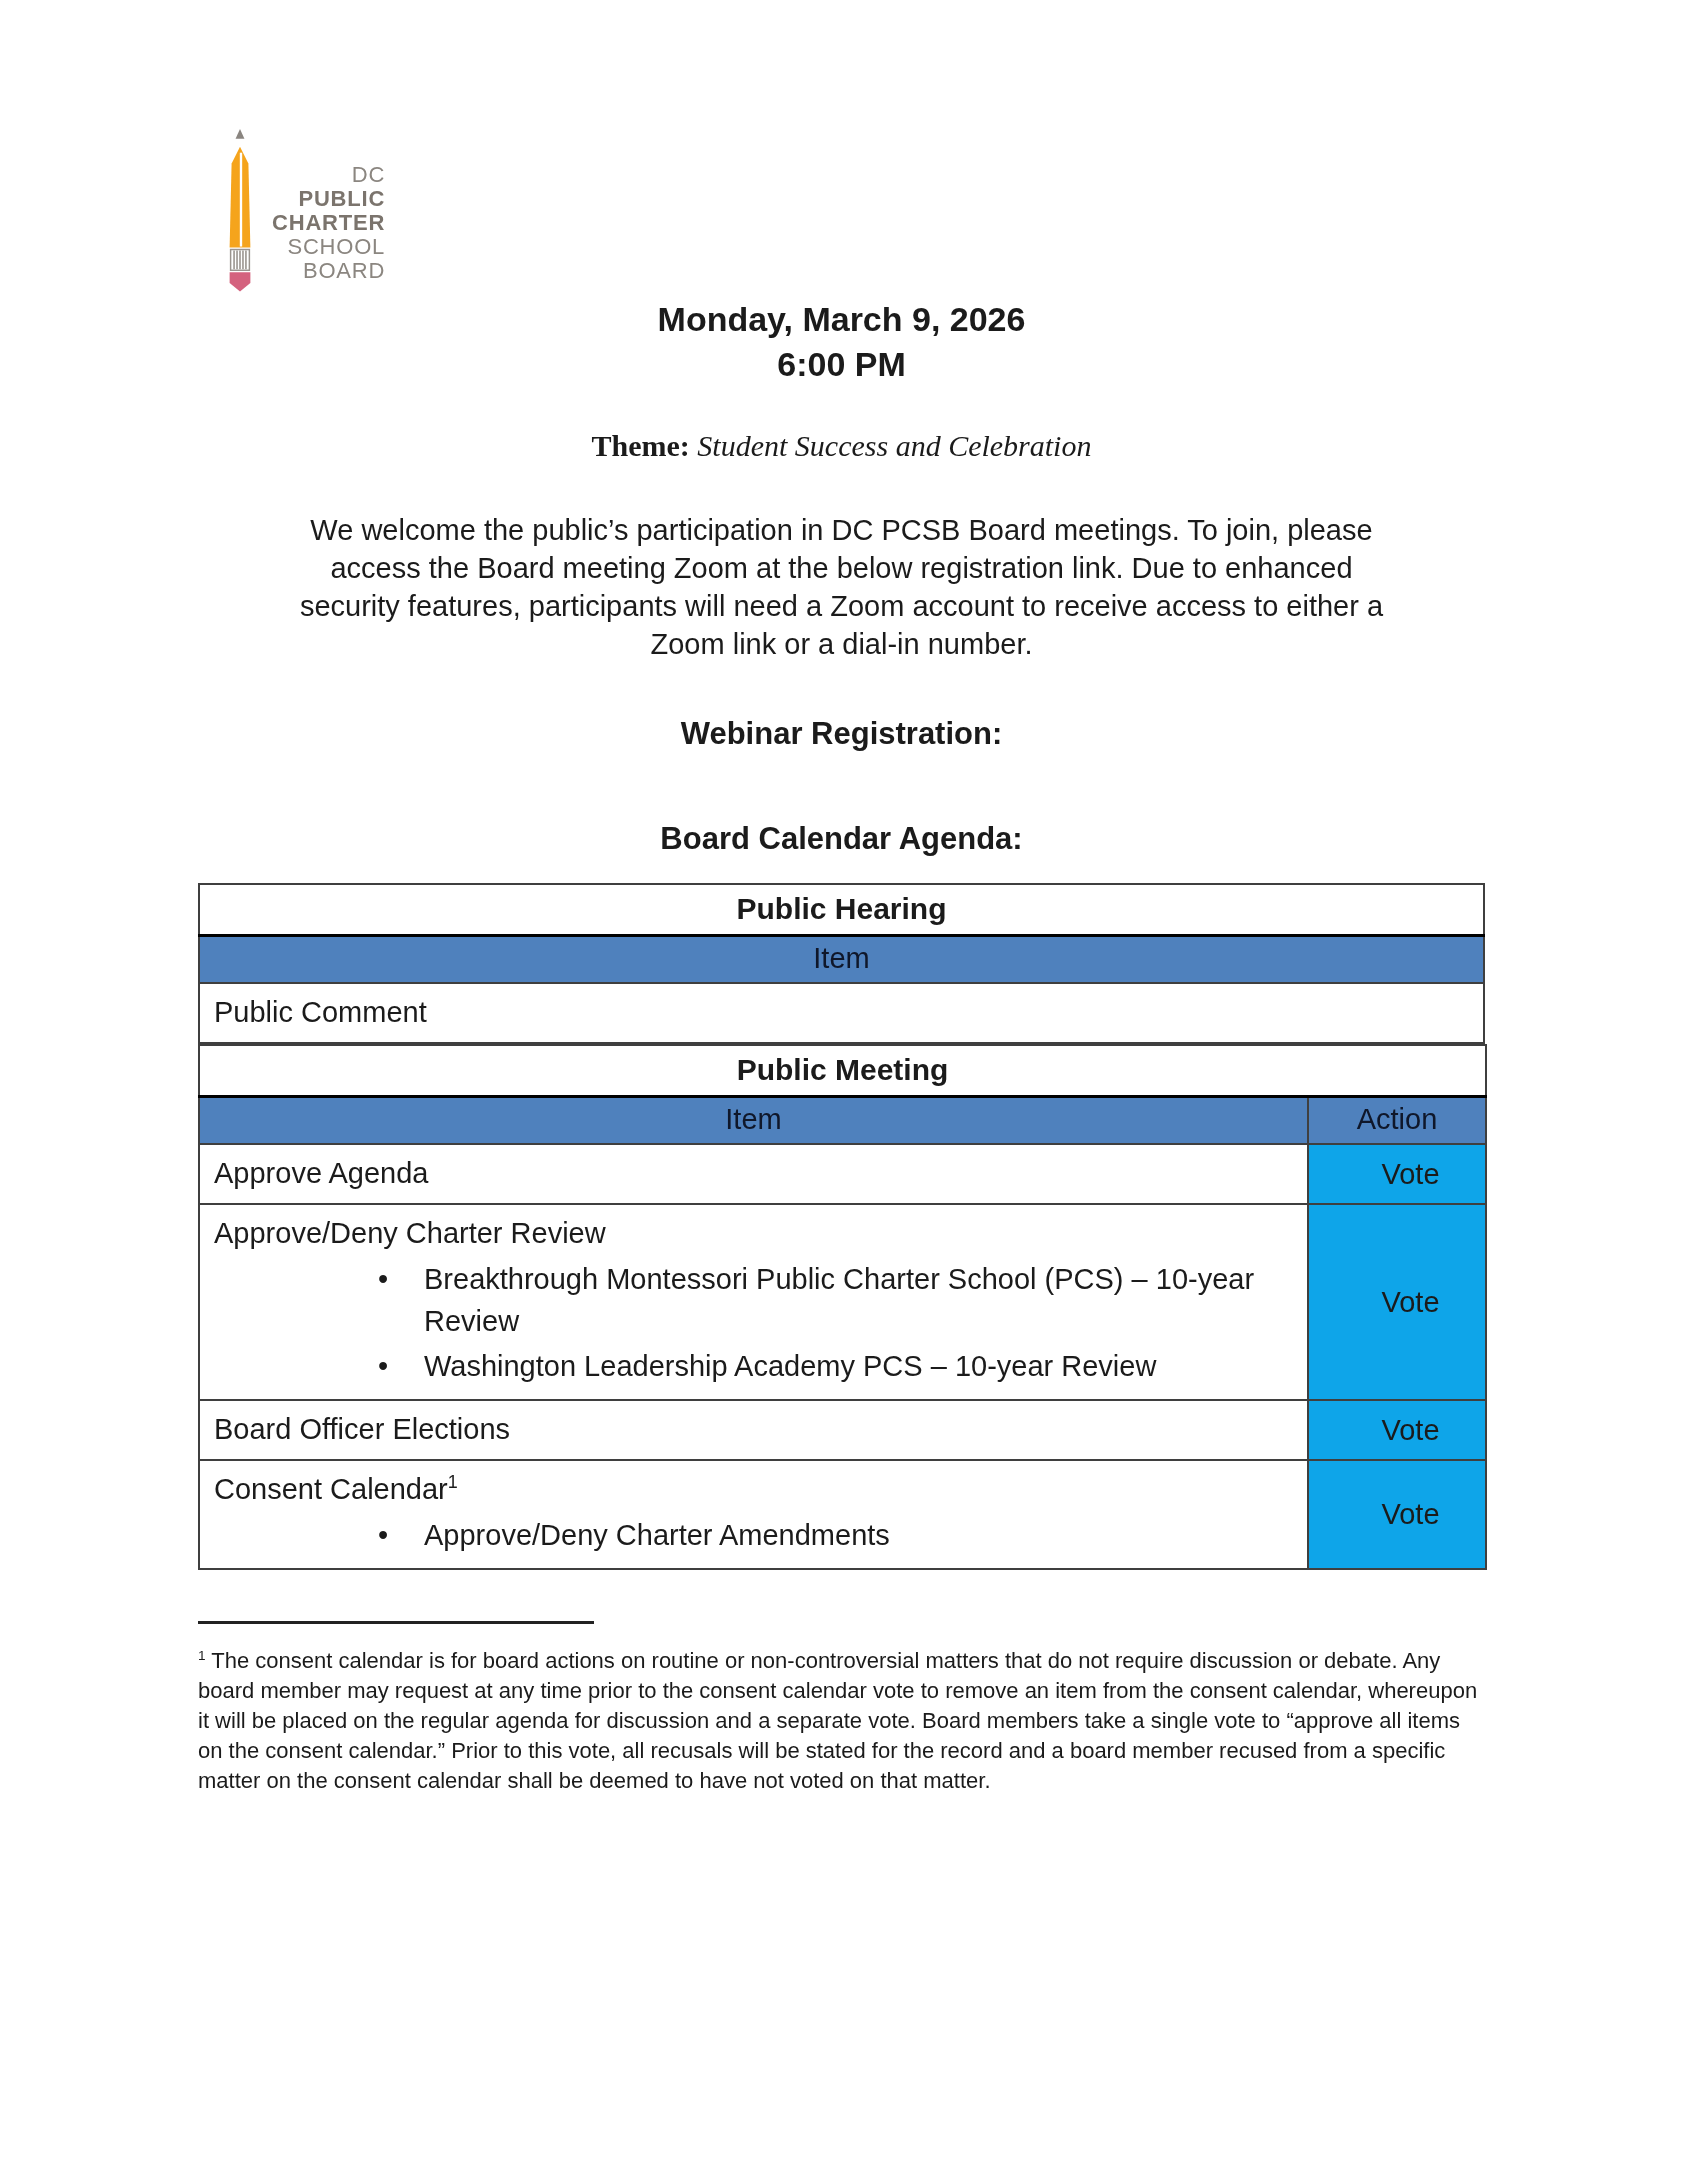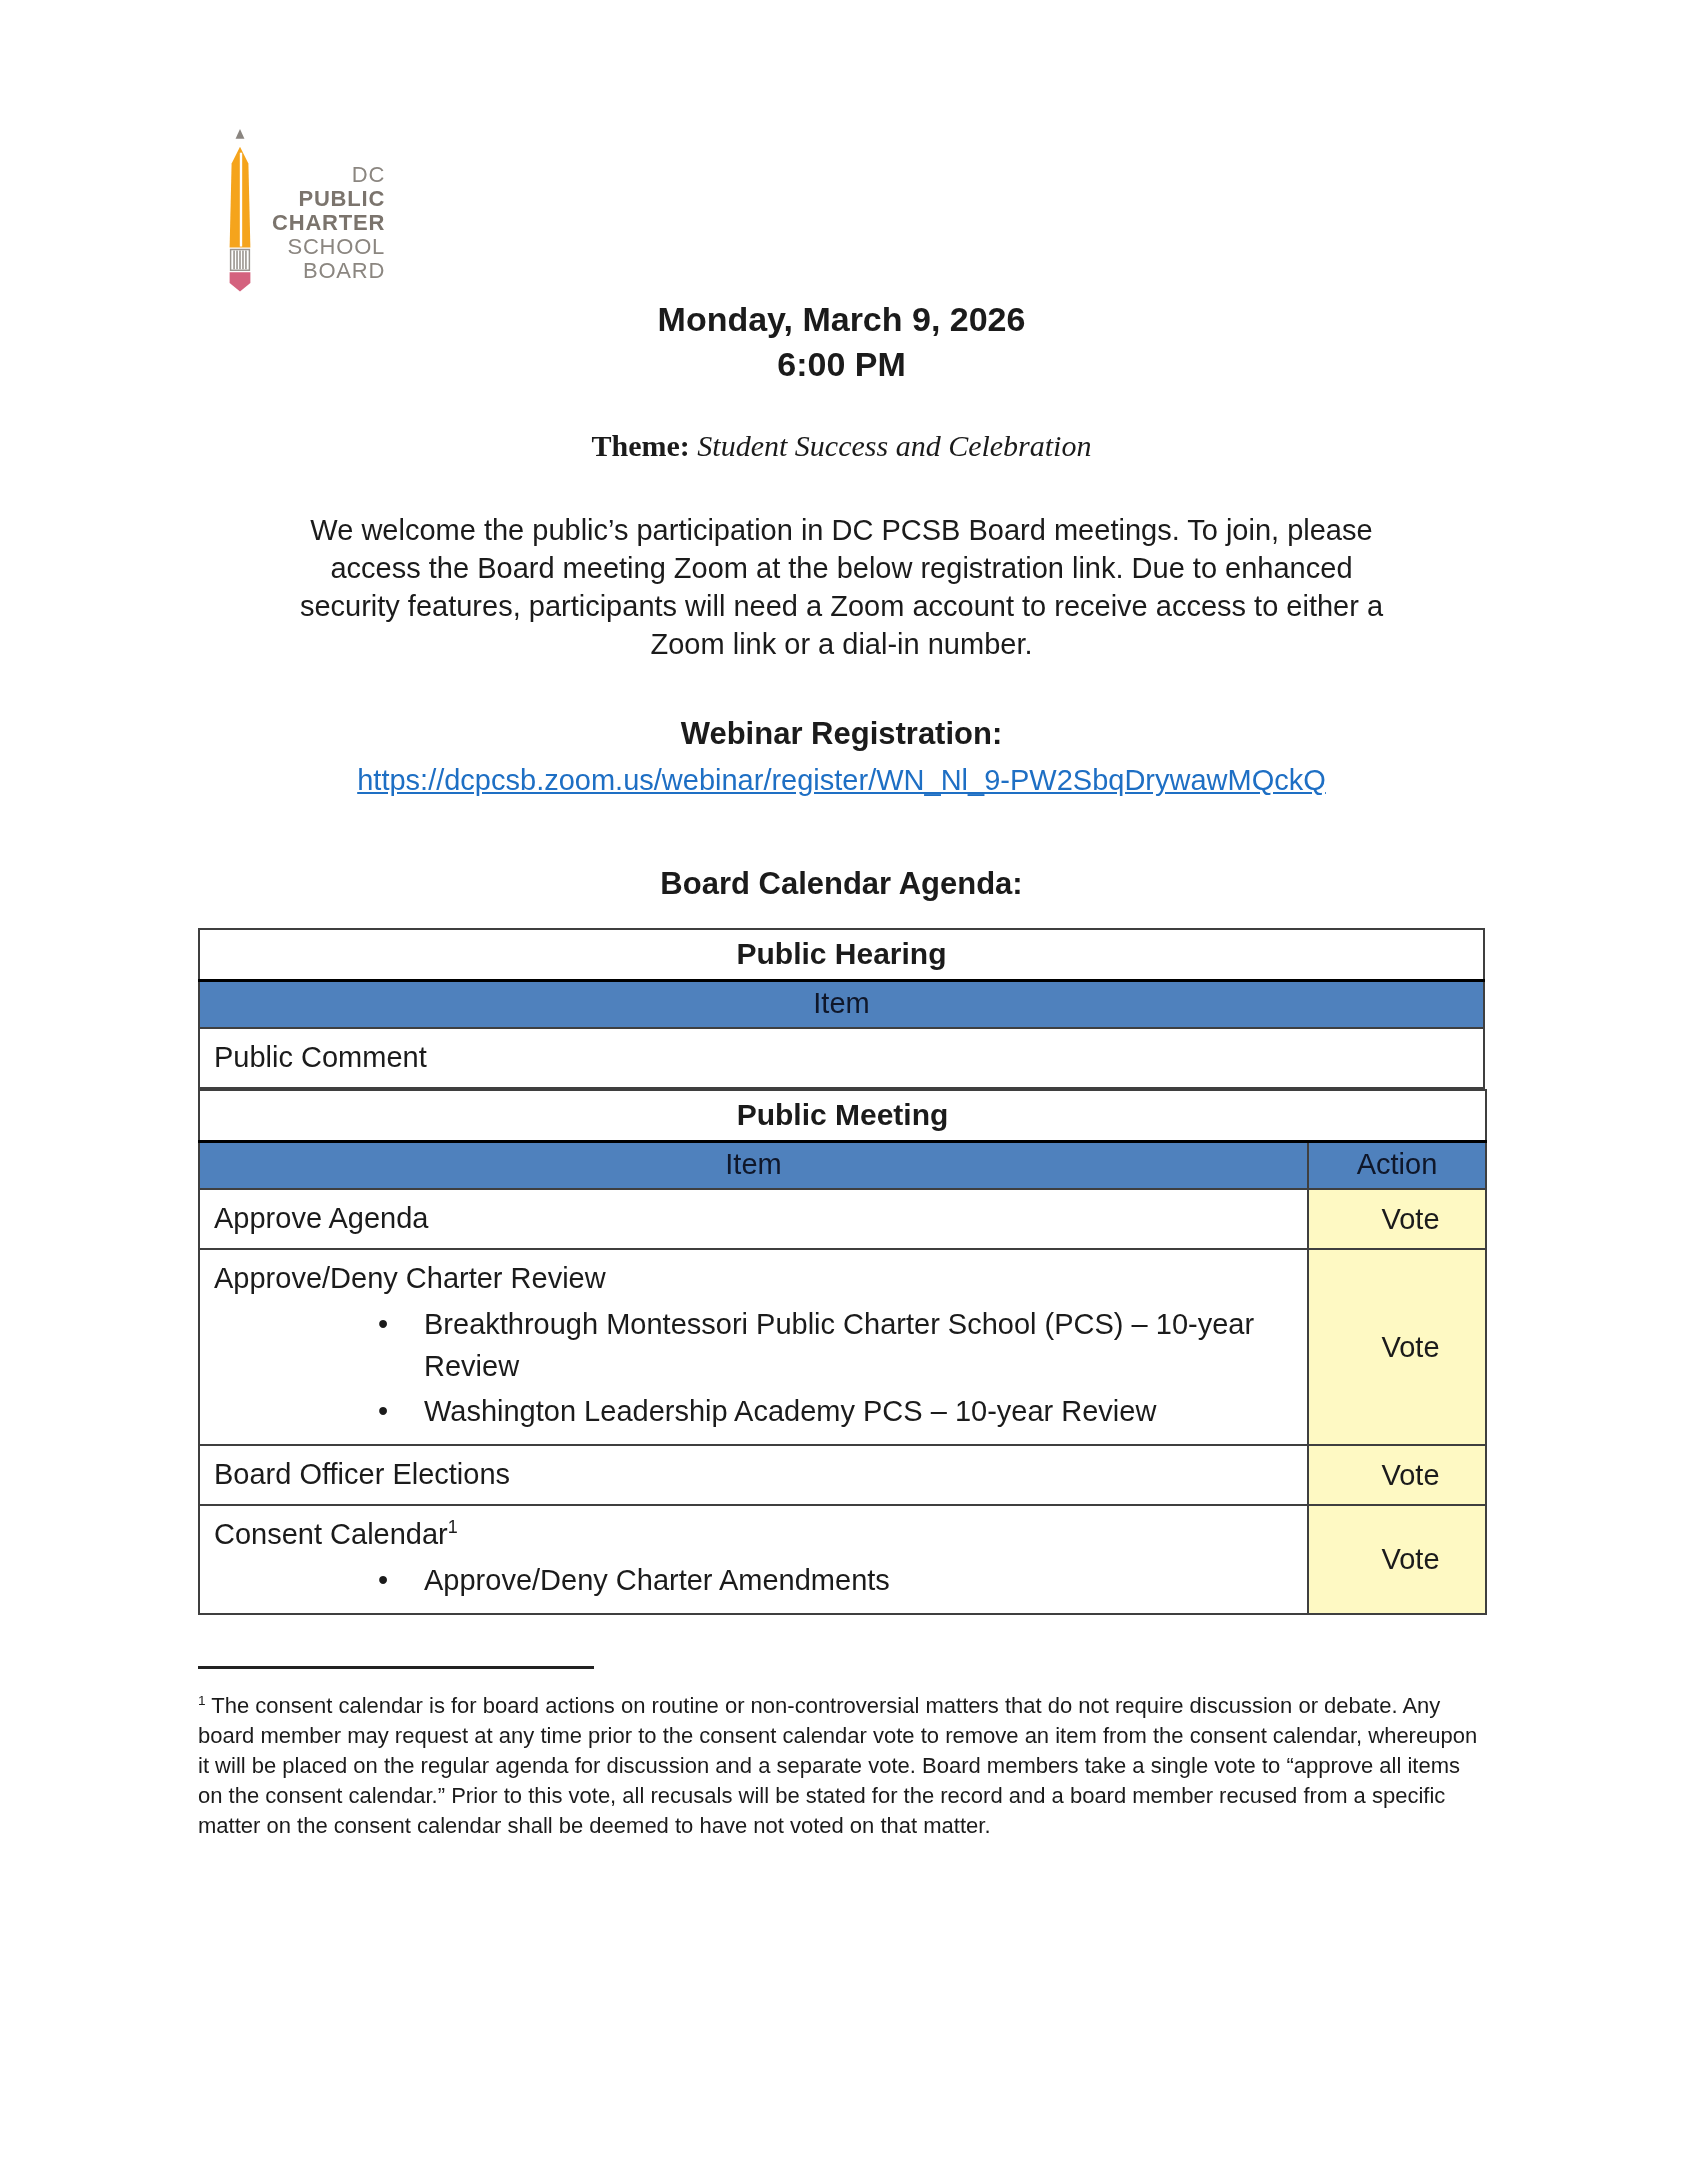--- a/index.html
+++ b/index.html
@@ -45,21 +45,21 @@
   }
   tr.tbl-head td{
     background:var(--accent);color:#0f172a;text-align:center;
     font-size:29px;padding:5px 8px 7px;
   }
   td.item-cell{
     font-size:29px;line-height:42px;
     padding:7px 14px 9px;vertical-align:top;text-align:left;background:#fff;
   }
   td.action-cell{
-    text-align:center;vertical-align:middle;font-size:29px;background:#fef9c3;padding-left:28px;
+    text-align:center;vertical-align:middle;font-size:29px;background:#0ea5e9;padding-left:28px;
   }
   col.item-col{width:1109px;}
   col.action-col{width:178px;}
   ul.bullets{margin:4px 0 0;padding:0 0 0 210px;list-style:none;}
   ul.bullets li{position:relative;line-height:42px;margin:2px 0 3px;}
   ul.bullets li::before{content:"\2022";position:absolute;left:-46px;}
   sup{font-size:0.62em;vertical-align:super;line-height:0;}
 
   
   .footnote-rule{width:396px;border:0;border-top:3px solid #222;margin:51px 0 22px;}
@@ -103,23 +103,20 @@
     <span class="label">Theme:</span>
     <span class="value">Student Success and Celebration</span>
   </div>
 
   <p class="intro">We welcome the public’s participation in DC PCSB Board meetings. To join, please
 access the Board meeting Zoom at the below registration link. Due to enhanced
 security features, participants will need a Zoom account to receive access to either a
 Zoom link or a dial-in number.</p>
 
   <div class="webinar-heading">Webinar Registration:</div>
-  <div class="webinar-link">
-    <a href="#">https://dcpcsb.zoom.us/webinar/register/WN_Nl_9-PW2SbqDrywawMQckQ</a>
-  </div>
 
   <div class="agenda-heading">Board Calendar Agenda:</div>
 
   <table class="tbl-1">
     <tbody>
       <tr class="tbl-title">
         <td>Public Hearing</td>
       </tr>
       <tr class="tbl-head">
         <td>Item</td>

